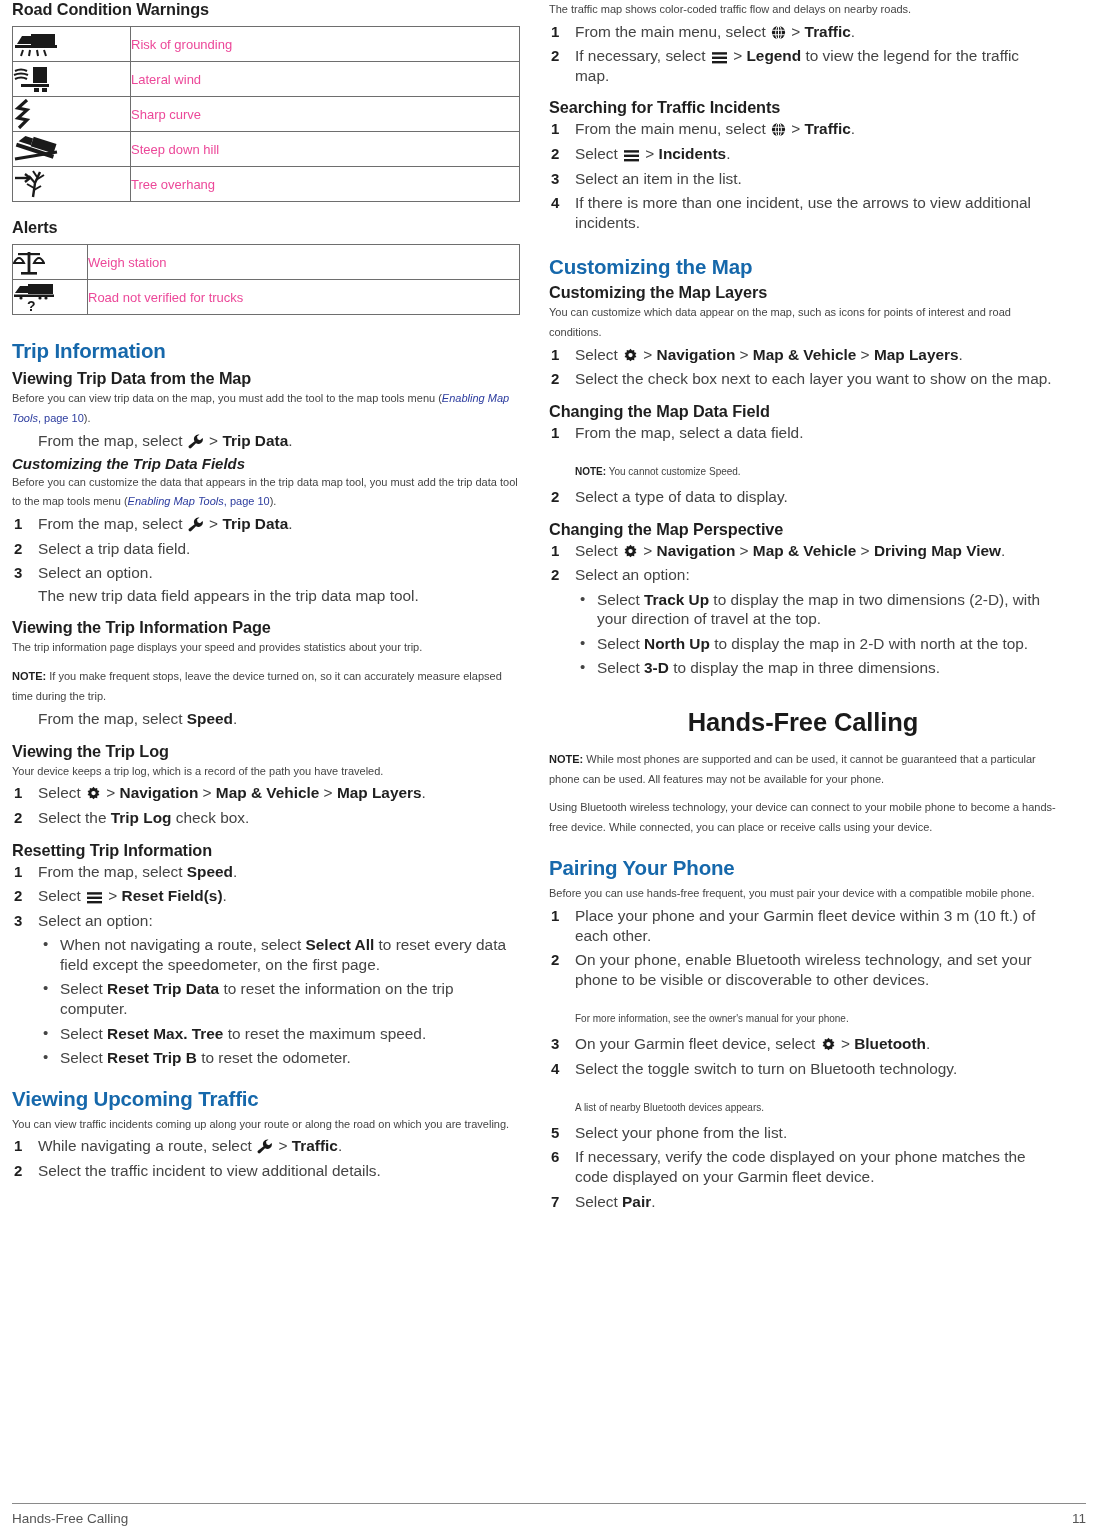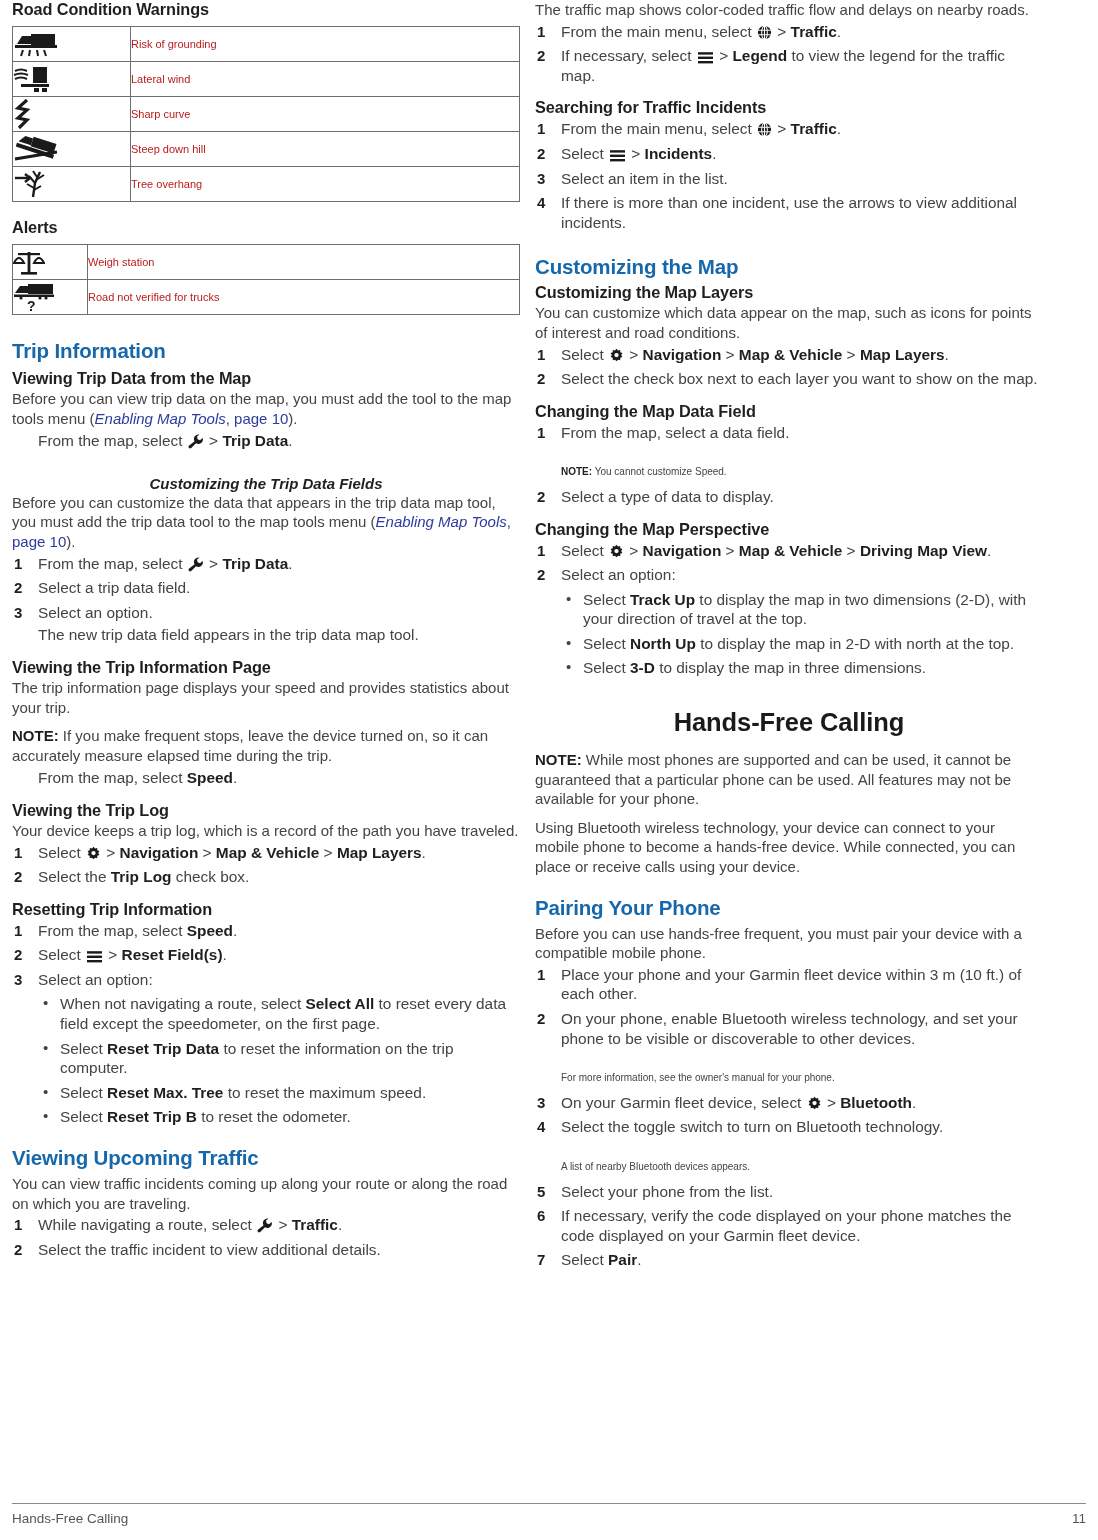--- a/index.html
+++ b/index.html
@@ -14,21 +14,21 @@
     position: relative;
     overflow: hidden;
   }
   .page {
     position: relative;
     width: 1098px; height: 1540px;
     padding: 0 12px;
   }
   .cols {
     display: flex;
-    gap: 15px;
+    gap: 29px;
     height: 1468px;
   }
   .col {
     width: 508px;
     flex: 0 0 508px;
   }
 
   
   h1.chapter {
     font-size: 25.5px;
@@ -50,25 +50,24 @@
     font-weight: bold;
     color: #1f1f1f;
     margin: 13px 0 1px 0;
     letter-spacing: -0.1px;
   }
   h4.subsub {
     font-size: 15px;
     font-weight: bold;
     font-style: italic;
     color: #1f1f1f;
-    margin: 24px 0 1px 0;
-    text-align: center;
+    margin: 4px 0 1px 0;
   }
   p.body {
-    font-size: 15px;
+    font-size: 11px;
     line-height: 19.6px;
     margin: 0 0 0 0;
     color: #444444;
   }
   p.body + p.body { margin-top: 9px; }
   .b { font-weight: bold; color: #1f1f1f; }
   .xref { color: #2b3b9e; }
   .xref-it { color: #2b3b9e; font-style: italic; }
 
   
@@ -138,22 +137,22 @@
     vertical-align: middle;
     padding: 0;
   }
   td.iconcell {
     width: 118px;
     height: 35px;
     text-align: left;
     padding-left: 7px;
   }
   td.labelcell {
-    font-size: 11px;
-    color: #b91c1c;
+    font-size: 13px;
+    color: #ec4899;
     padding: 3px 0 3px 8px;
     vertical-align: top;
     line-height: 19px;
   }
   table.alerts td.iconcell { width: 75px; }
 
   .gicon { display: inline-block; vertical-align: middle; line-height: 0; }
 
   
   .iicon {

